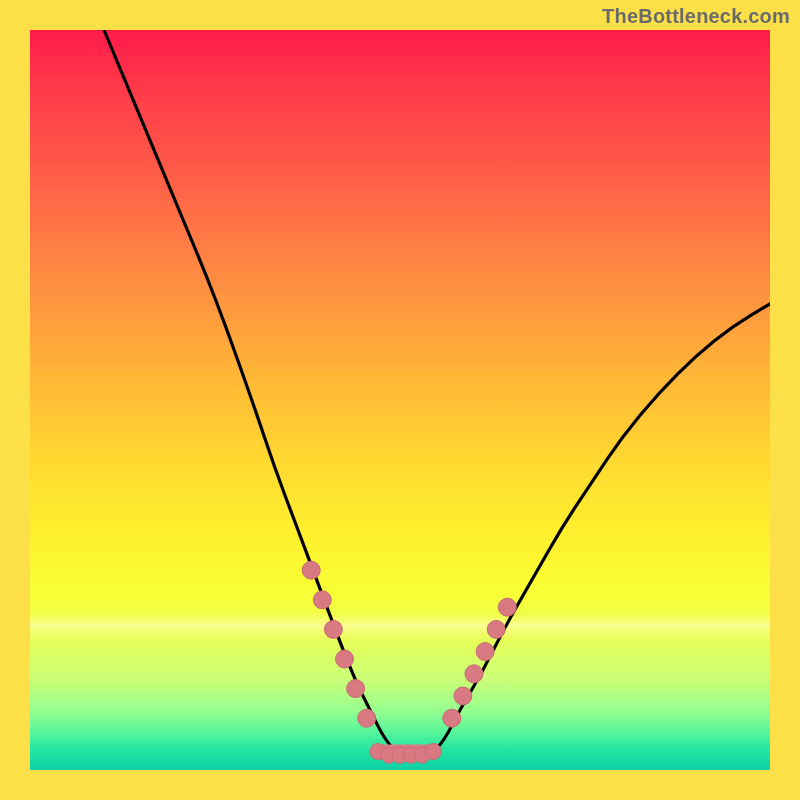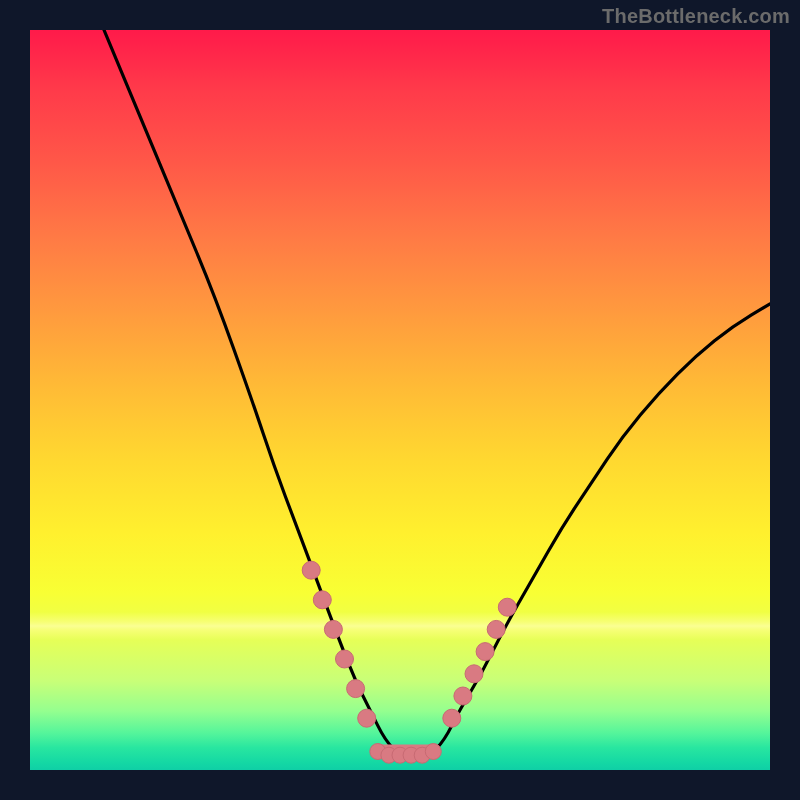--- a/index.html
+++ b/index.html
@@ -7,21 +7,21 @@
     padding: 0;
     width: 800px;
     height: 800px;
     background: #000;
     overflow: hidden;
   }
   .stage {
     position: relative;
     width: 800px;
     height: 800px;
-    background: #0f172a;
+    background: #fde047;
   }
   .plot {
     position: absolute;
     left: 30px;
     top: 30px;
     width: 740px;
     height: 740px;
     overflow: hidden;
   }
   .gradient {

